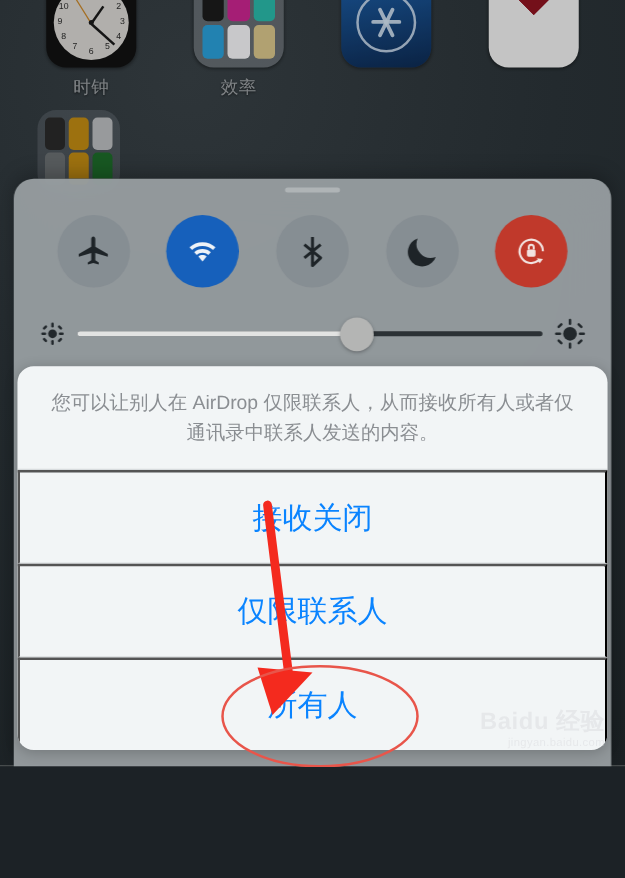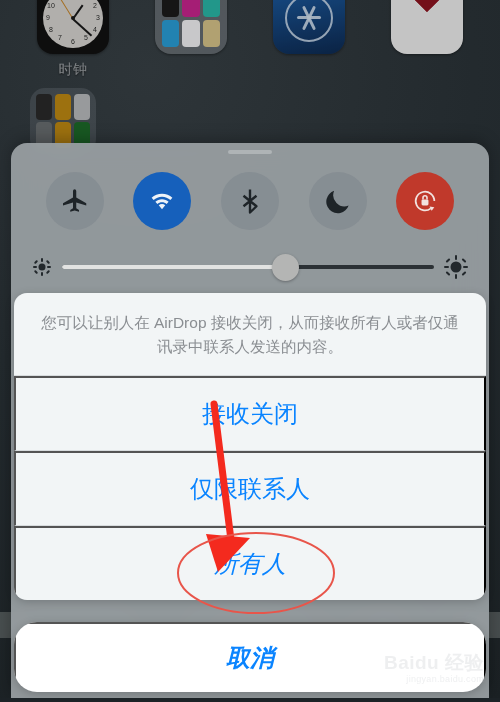--- a/index.html
+++ b/index.html
@@ -4,21 +4,21 @@
 <style>
   * { margin:0; padding:0; box-sizing:border-box; }
   html, body {
     width:500px; height:702px;
     overflow:hidden;
     font-family:"Liberation Sans", sans-serif;
     background:#1c2226;
   }
   #screen {
     position:relative;
-    width:500px; height:698px;
+    width:500px; height:613px;
     overflow:hidden;
     background:
       radial-gradient(circle at 30% 10%, #2e3539 0%, #232a2e 45%, #1b2124 100%);
   }
 
   
   #homescreen {
     position:absolute; inset:0;
     filter:blur(0.6px) brightness(0.82);
   }
@@ -189,21 +189,21 @@
     text-align:center;
     font-size:24px;
     color:#0a84ff;
     padding:20px 0;
     border-bottom:1px solid rgba(60,70,80,.14);
     background:transparent;
     width:100%;
     font-family:"Liberation Sans", sans-serif;
     cursor:pointer;
   }
-  .sheet-btn:last-child { border-bottom:none;font-style:italic; }
+  .sheet-btn:last-child { border-bottom:none; }
 
   #cancel-sheet {
     position:absolute; left:14px; right:14px; top:622px;
     border-radius:23px;
     background:#ffffff;
     box-shadow:0 2px 10px rgba(0,0,0,.2);
     overflow:hidden;
   }
   #cancel-sheet .sheet-btn {
     font-weight:bold; border-bottom:none; padding:18px 0;
@@ -260,20 +260,21 @@
         <div class="app-tile tile-folder">
           <div class="folder-grid">
             <div class="mini" style="background:#1b1b1b"></div>
             <div class="mini" style="background:#c9258f"></div>
             <div class="mini" style="background:#29b8a8"></div>
             <div class="mini" style="background:#2a9fd8"></div>
             <div class="mini" style="background:#f4f4f6"></div>
             <div class="mini" style="background:#d8c48a"></div>
           </div>
         </div>
+        <div class="app-label">效率</div>
       </div>
 
       <div class="app">
         <div class="app-tile tile-store">
           <div class="store-mark"></div>
           <div class="store-bar"></div>
         </div>
       </div>
 
       <div class="app">
@@ -371,21 +372,21 @@
         <span class="ray" style="width:5px;height:2px;margin:-1px 0 0 7px;"></span>
         <span class="ray" style="width:2px;height:5px;margin:-9px 0 0 -9px;transform:rotate(45deg);"></span>
         <span class="ray" style="width:2px;height:5px;margin:4px 0 0 7px;transform:rotate(45deg);"></span>
         <span class="ray" style="width:2px;height:5px;margin:-9px 0 0 7px;transform:rotate(-45deg);"></span>
         <span class="ray" style="width:2px;height:5px;margin:4px 0 0 -9px;transform:rotate(-45deg);"></span>
       </div>
     </div>
   </div>
 
   <div id="action-sheet">
-    <div class="sheet-header">您可以让别人在 AirDrop 接收关闭，从而接收所有人或者仅通讯录中联系人发送的内容。</div>
+    <div class="sheet-header">您可以让别人在 AirDrop 仅限联系人，从而接收所有人或者仅通讯录中联系人发送的内容。</div>
 
     <button class="sheet-btn">接收关闭</button>
     <button class="sheet-btn">仅限联系人</button>
     <button class="sheet-btn">所有人</button>
   </div>
 
   <div id="cancel-sheet">
     <button class="sheet-btn">取消</button>
   </div>
 

